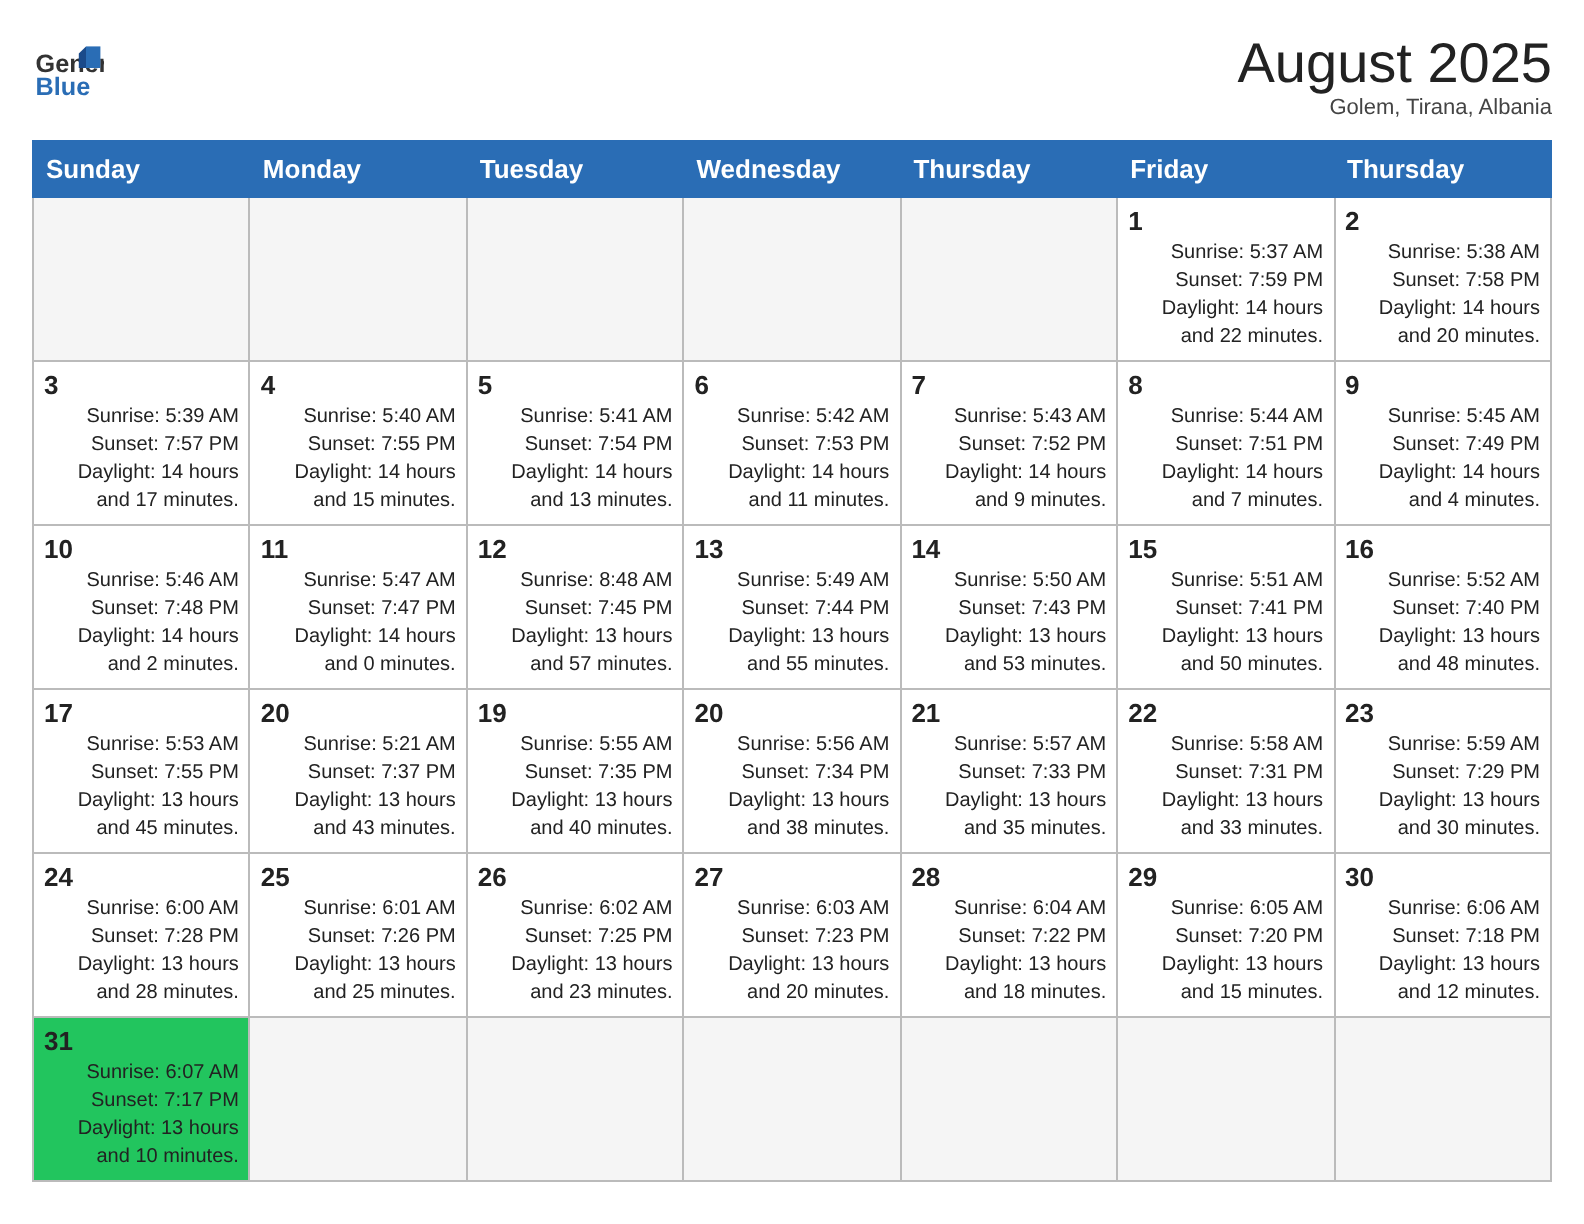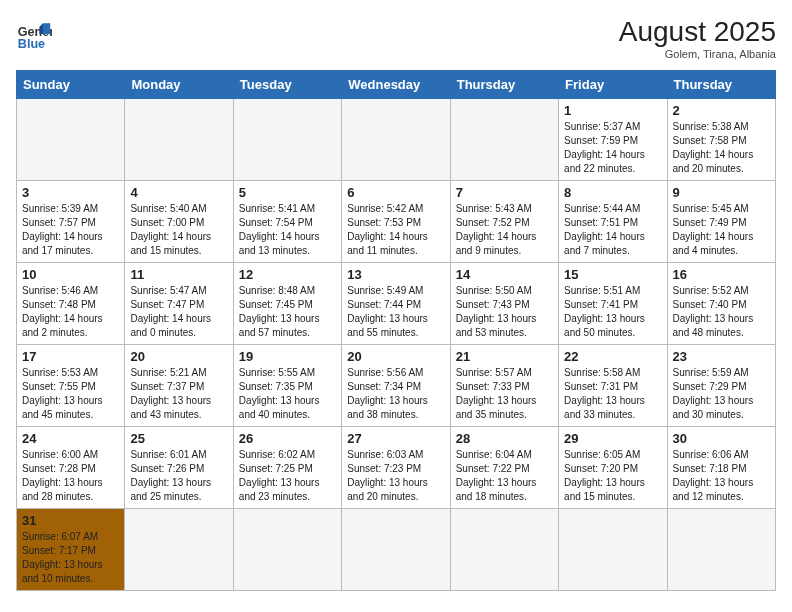--- a/index.html
+++ b/index.html
@@ -68,26 +68,27 @@
     .day-number {
       font-size: 13px;
       font-weight: bold;
       display: block;
       margin-bottom: 2px;
     }
     .day-info {
       font-size: 10px;
       color: #222;
       line-height: 1.4;
+      text-align: right;
     }
     .last-row td {
       background: #f5f5f5;
     }
     .last-row td.has-data {
-      background: #a16207;
+      background: #22c55e;
     }
   </style>
 </head>
 <body>
 
 <div class="header">
   <div class="logo">
     <svg class="logo-icon" viewBox="0 0 40 40">
       <text x="2" y="22" font-size="14" fill="#333" font-family="Arial" font-weight="bold">General</text>
       <text x="2" y="35" font-size="14" fill="#2a6db5" font-family="Arial" font-weight="bold">Blue</text>
@@ -136,21 +137,21 @@
       <tr>
         <td>
           <span class="day-number">3</span>
           <div class="day-info">Sunrise: 5:39 AM
 Sunset: 7:57 PM
 Daylight: 14 hours and 17 minutes.</div>
         </td>
         <td>
           <span class="day-number">4</span>
           <div class="day-info">Sunrise: 5:40 AM
-Sunset: 7:00 PM
+Sunset: 7:55 PM
 Daylight: 14 hours and 15 minutes.</div>
         </td>
         <td>
           <span class="day-number">5</span>
           <div class="day-info">Sunrise: 5:41 AM
 Sunset: 7:54 PM
 Daylight: 14 hours and 13 minutes.</div>
         </td>
         <td>
           <span class="day-number">6</span>

